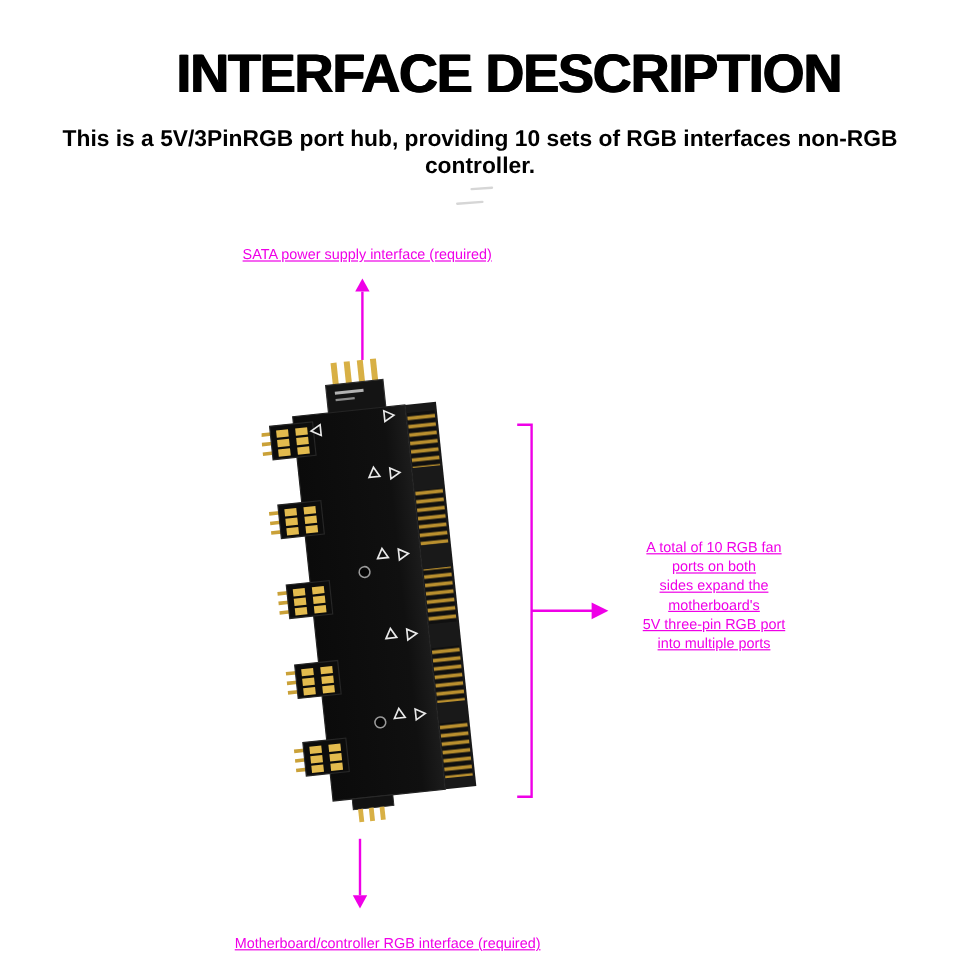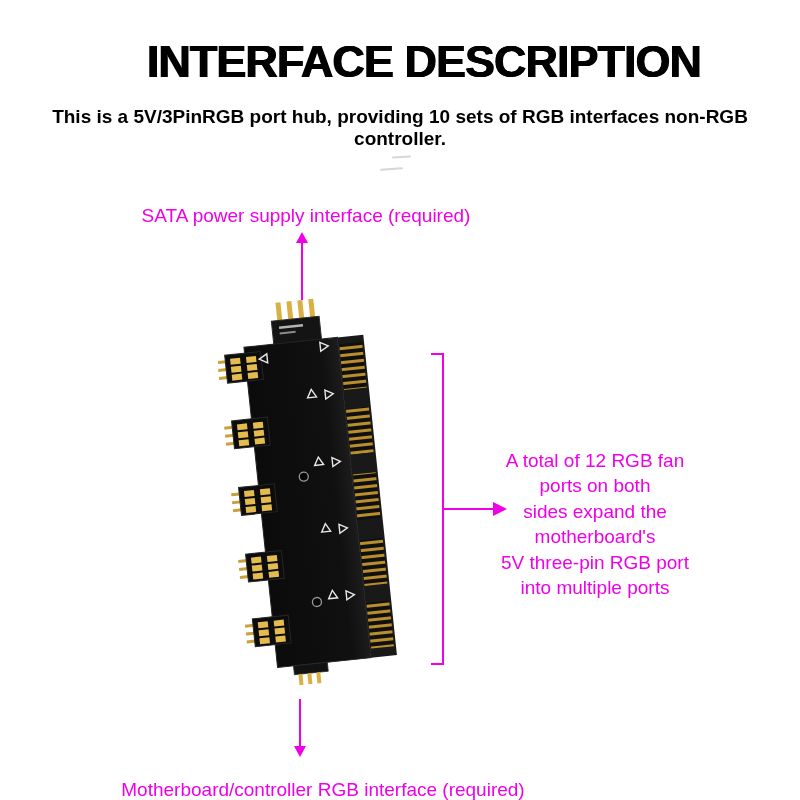--- a/index.html
+++ b/index.html
@@ -10,21 +10,21 @@
   .title{
     position:absolute;top:36px;left:0;width:100%;margin:0;text-align:center;
     font-size:45px;font-weight:900;color:#000;letter-spacing:-1px;
     text-shadow:0.6px 0 0 #000,-0.6px 0 0 #000;
     padding-left:24px;
   }
   .subtitle{
     position:absolute;top:106px;left:20px;width:760px;margin:0;text-align:center;
     font-size:19px;color:#000;font-weight:700;
   }
-  .label{position:absolute;color:var(--accent,#ef00e7);font-size:19px;}
+  .label{position:absolute;color:var(--accent,#ef00e7);font-size:12px;text-decoration:underline;}
   .sata-label{top:205px;left:96px;width:420px;text-align:center;}
   .ports-label{top:448px;left:462px;width:266px;text-align:center;line-height:1.34;white-space:pre-line;}
   .mobo-label{top:779px;left:73px;width:500px;text-align:center;}
   .arrow{position:absolute;width:2px;background:var(--accent,#ef00e7);}
   .arrow-up{left:301px;top:243px;height:57px;}
   .arrow-up::before{
     content:"";position:absolute;top:-11px;left:-5px;width:0;height:0;
     border-left:6px solid transparent;border-right:6px solid transparent;
     border-bottom:11px solid var(--accent,#ef00e7);
   }
@@ -181,21 +181,21 @@
       </g>
     </g>
   </svg>
 
   <svg class="bracket" width="86" height="314" viewBox="0 0 86 314">
     <path d="M2 2 H14 V312 H2" fill="none" stroke="var(--accent,#ef00e7)" stroke-width="2"></path>
     <line x1="14" y1="157" x2="66" y2="157" stroke="var(--accent,#ef00e7)" stroke-width="2"></line>
     <path d="M64 150 L78 157 L64 164 Z" fill="var(--accent,#ef00e7)"></path>
   </svg>
 
-  <div class="label ports-label">A total of 12 RGB fan
+  <div class="label ports-label">A total of 10 RGB fan
 ports on both
 sides expand the
 motherboard's
 5V three-pin RGB port
 into multiple ports</div>
 
   <div class="arrow arrow-down"></div>
 
   <div class="label mobo-label">Motherboard/controller RGB interface (required)</div>
 

